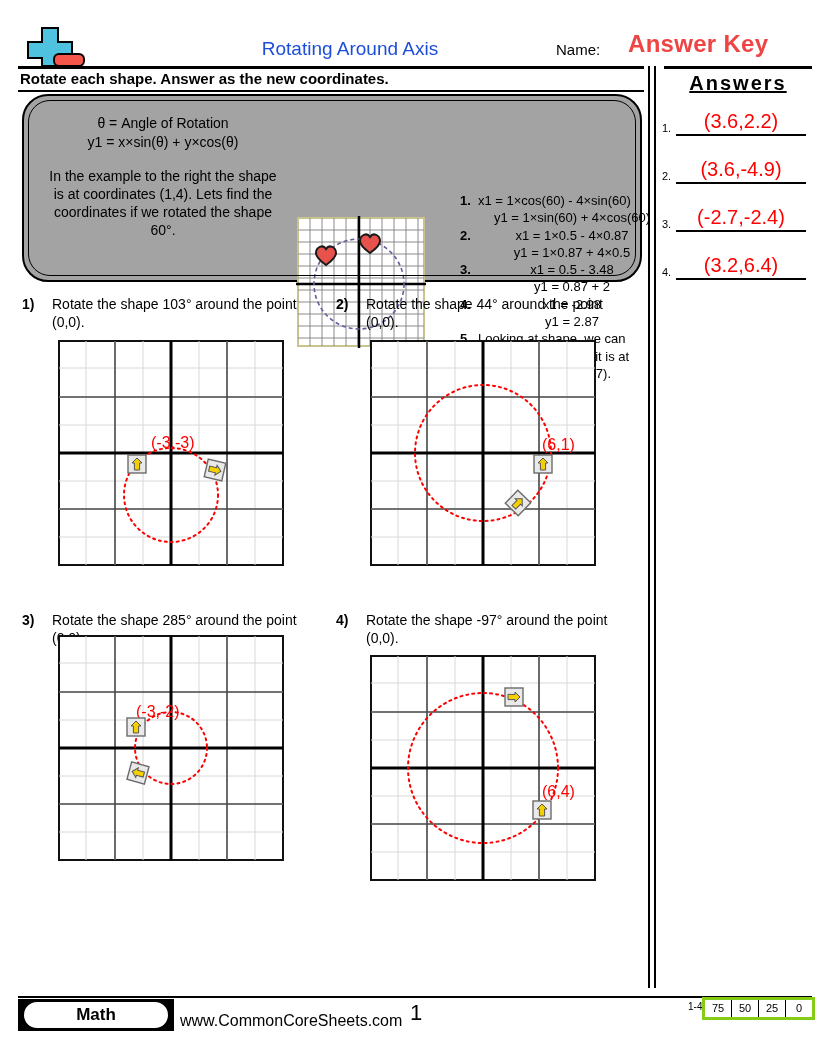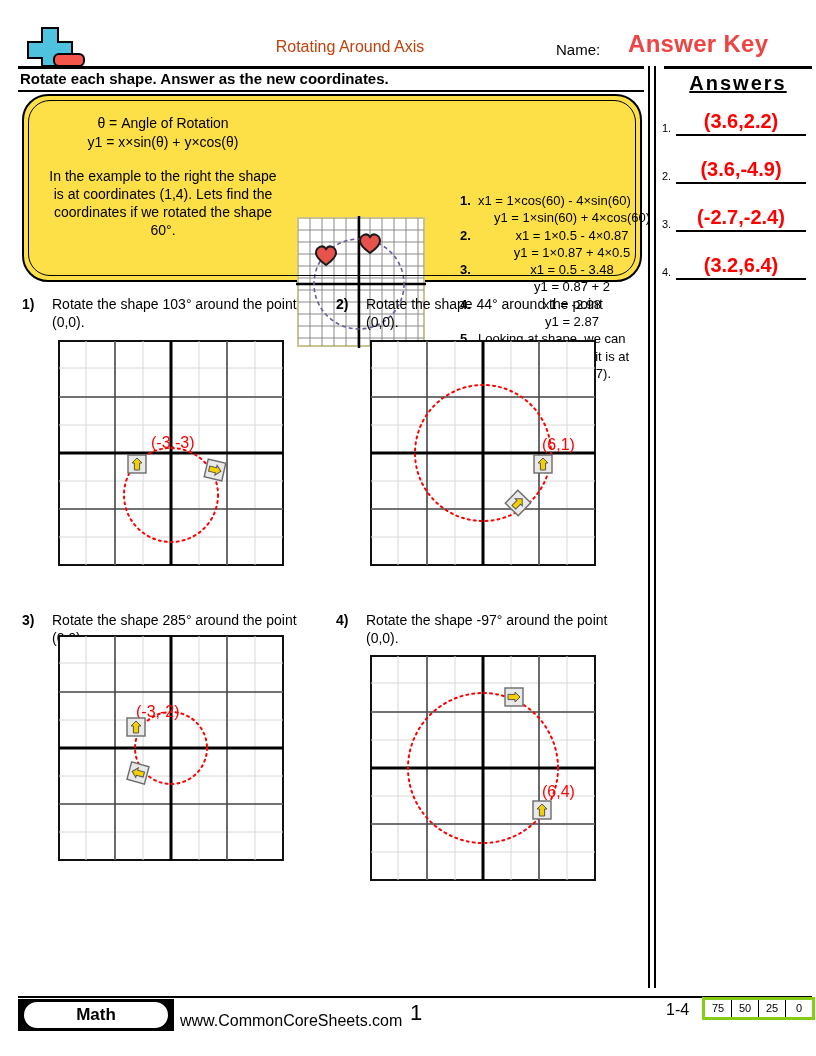--- a/index.html
+++ b/index.html
@@ -10,42 +10,42 @@
     color:#000;
     position:relative;
     overflow:hidden;
   }
   .page{position:absolute;left:0;top:0;width:816px;height:1056px;}
 
   
   .logo{position:absolute;left:18px;top:26px;width:74px;height:46px;}
   .title{
     position:absolute;left:150px;top:38px;width:400px;
-    text-align:center;font-size:16px;color:#c2410c;
+    text-align:center;font-size:19px;color:#1d4ed8;
   }
   .name-label{position:absolute;left:556px;top:41px;font-size:15px;}
   .answer-key{
     position:absolute;left:628px;top:30px;
     font-size:24px;font-weight:bold;color:#ef4444;
     letter-spacing:.3px;white-space:nowrap;
   }
   .hdr-rule{position:absolute;left:18px;top:66px;width:626px;height:3px;background:#000;}
   .hdr-rule2{position:absolute;left:664px;top:66px;width:148px;height:3px;background:#000;}
 
   .instructions{
     position:absolute;left:20px;top:70px;
     font-size:15px;font-weight:bold;
   }
   .instr-rule{position:absolute;left:18px;top:90px;width:626px;height:2px;background:#000;}
 
   
   .example-box{
     position:absolute;left:22px;top:94px;width:620px;height:188px;
     border:2px solid #000;border-radius:26px;
-    background:#fde047;
+    background:#a3a3a3;
     box-sizing:border-box;
   }
   .example-box::after{
     content:"";position:absolute;left:4px;top:4px;right:4px;bottom:4px;
     border:1px solid #000;border-radius:22px;pointer-events:none;
   }
   .ex-left{position:absolute;left:24px;top:8px;width:230px;text-align:center;font-size:13.5px;line-height:1.35;}
   .ex-theta{margin-top:10px;font-size:14px;}
   .ex-formula-title{margin-top:16px;font-weight:bold;font-size:14px;}
   .ex-f1,.ex-f2{font-size:14px;line-height:1.35;}
@@ -68,21 +68,21 @@
   .answers-title{
     position:absolute;left:664px;top:72px;width:148px;text-align:center;
     font-size:20px;font-weight:bold;letter-spacing:2px;
   }
   .answers-title u{text-decoration:underline;}
   .ans-row{position:absolute;left:662px;width:150px;height:44px;}
   .ans-num{position:absolute;left:0;bottom:2px;font-size:11px;}
   .ans-line{position:absolute;left:14px;bottom:0;width:130px;height:2px;background:#000;}
   .ans-val{
     position:absolute;left:14px;bottom:3px;width:130px;text-align:center;
-    font-size:20px;font-weight:bold;color:#ff0000;white-space:nowrap;
+    font-size:20px;font-weight:normal;color:#ff0000;white-space:nowrap;
   }
 
   
   .prob{position:absolute;}
   .prob-num{position:absolute;left:0;top:0;font-size:14px;font-weight:bold;}
   .prob-text{position:absolute;left:30px;top:0;width:255px;font-size:14px;line-height:1.26;}
 
   .grid-wrap{position:absolute;width:248px;height:226px;}
   .gridsvg{display:block;}
 
@@ -91,21 +91,21 @@
   .math-badge{
     position:absolute;left:18px;top:999px;width:156px;height:32px;background:#000;
   }
   .math-badge span{
     position:absolute;left:6px;top:3px;width:144px;height:26px;
     background:#fff;border-radius:13px;
     font-size:17px;font-weight:bold;text-align:center;line-height:26px;
   }
   .site{position:absolute;left:180px;top:1012px;font-size:16px;}
   .pagenum{position:absolute;left:410px;top:1000px;font-size:22px;}
-  .range{position:absolute;left:666px;top:1001px;font-size:16px;}
+  .range{position:absolute;left:688px;top:1001px;font-size:10px;}
   .scores{position:absolute;left:702px;top:997px;display:flex;border:3px solid #84cc16;}
   .scores div{
     width:26px;height:17px;line-height:17px;text-align:center;font-size:11px;
     border-right:1px solid #000;
   }
   .scores div:last-child{border-right:none;}
 </style>
 </head>
 <body>
 

